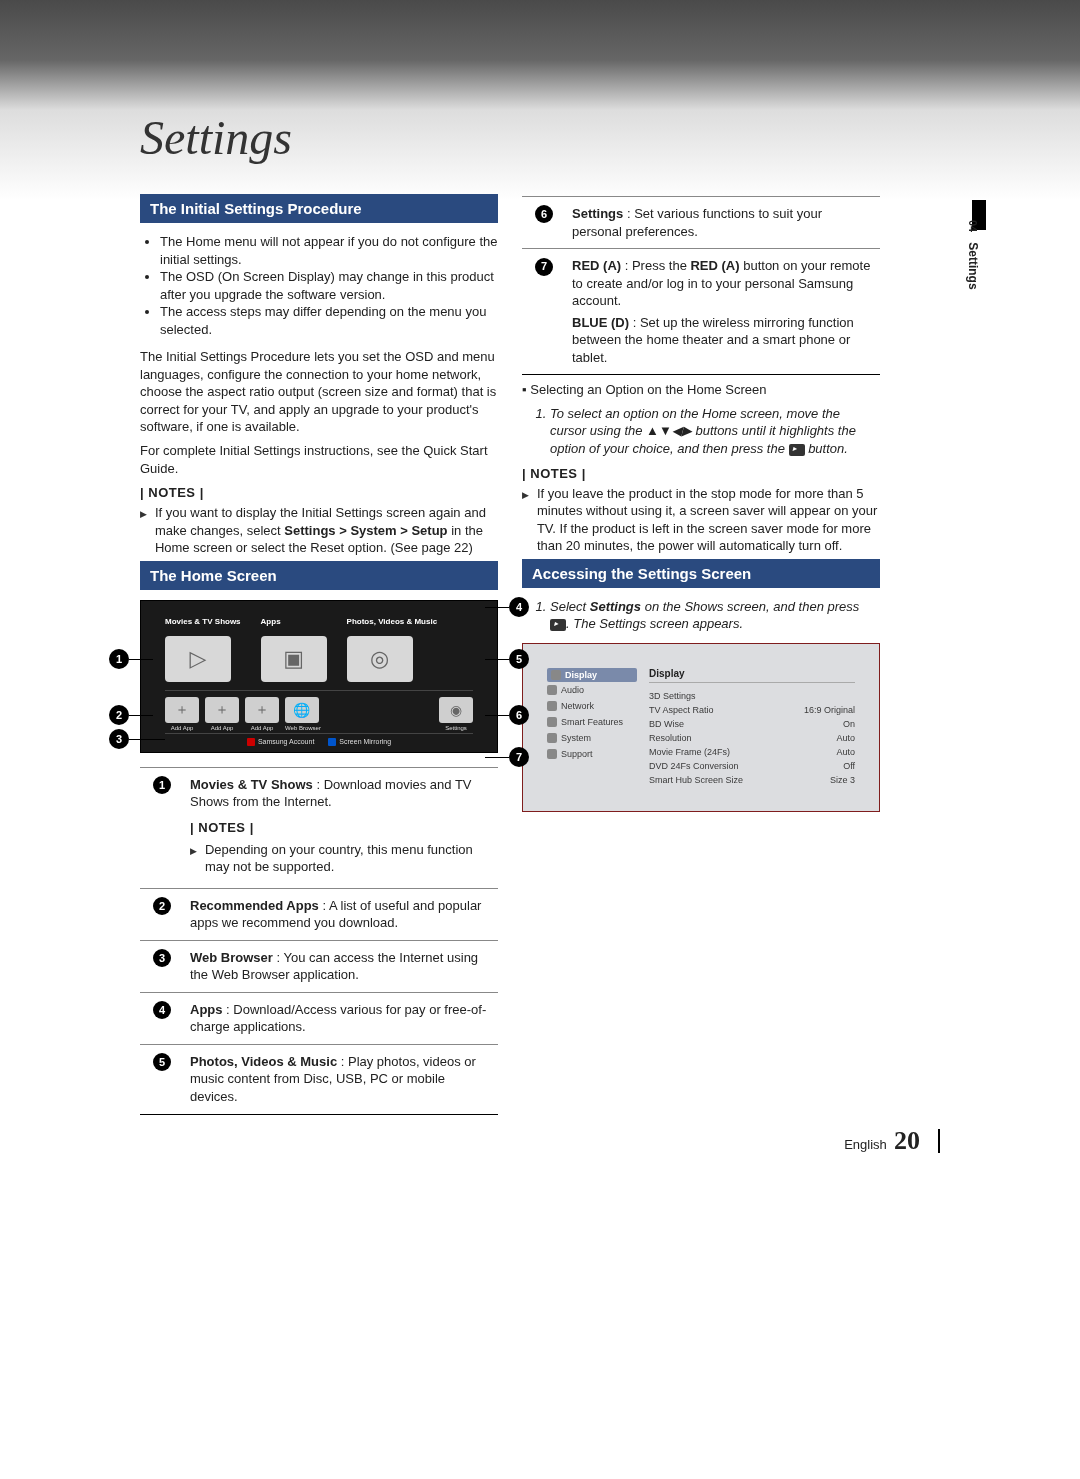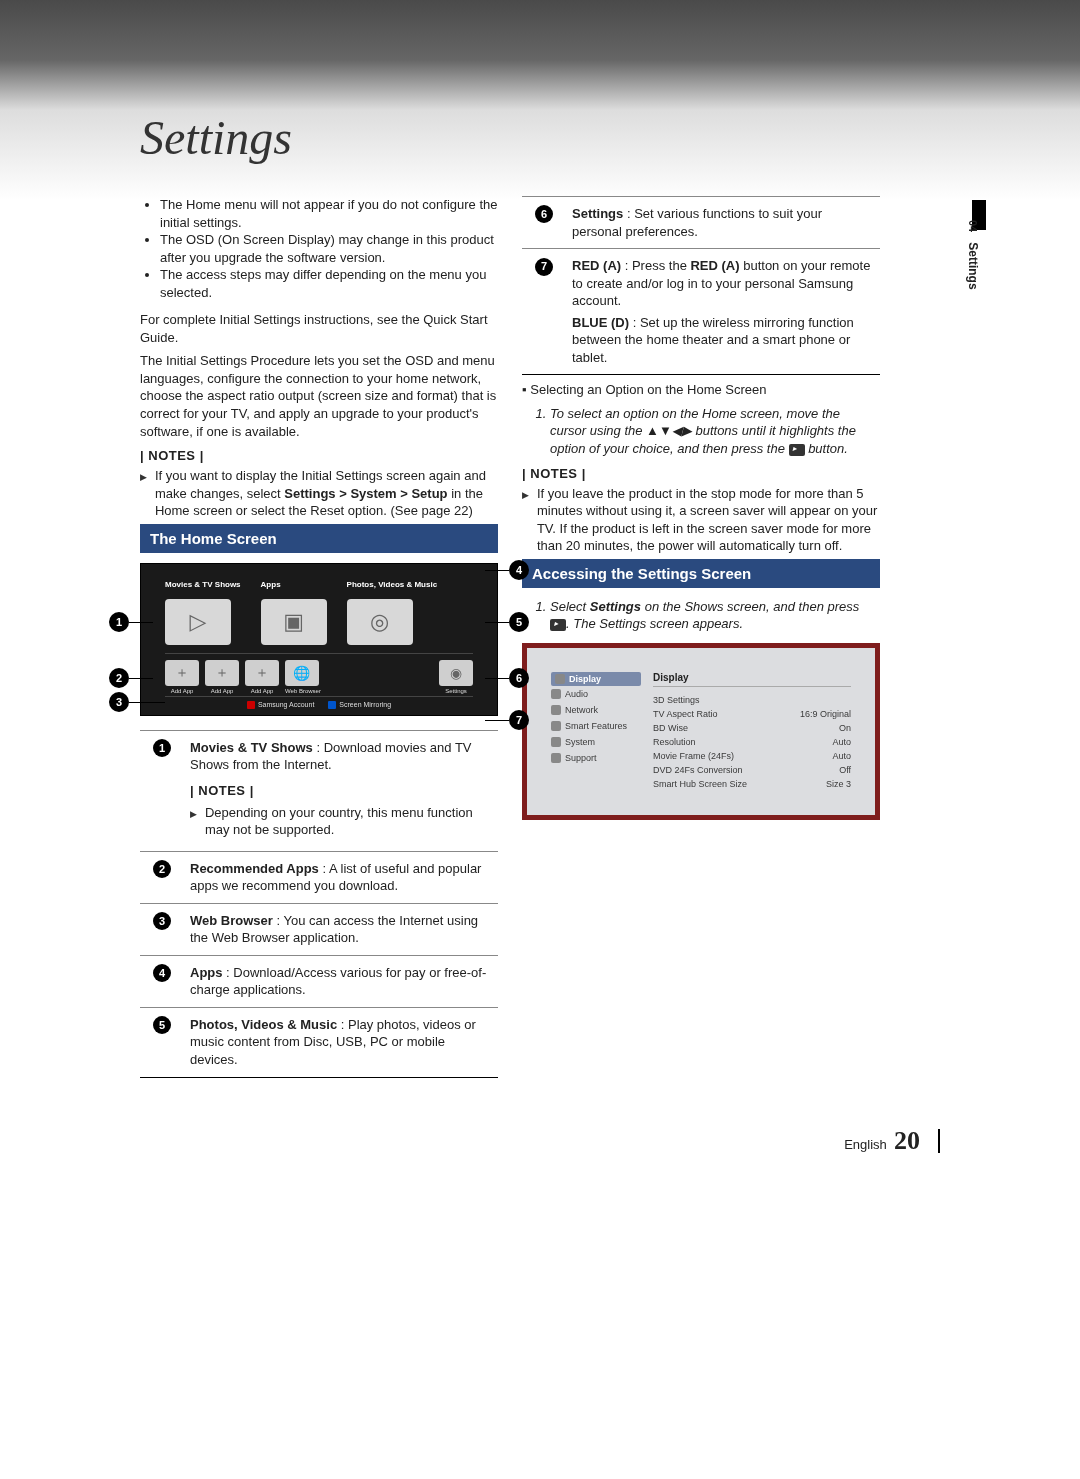--- a/index.html
+++ b/index.html
@@ -207,21 +207,21 @@
   border-radius:2px;
   vertical-align:middle;
   position:relative;
 }
 .inline-icon::after {
   content:"▸"; color:#fff; font-size:8px; position:absolute; left:4px; top:0;
 }
 
 
 .settings-fig {
-  border:5px solid #7f1d1d;
+  border:1px solid #7f1d1d;
   background:#dcdde0;
   margin: 10px 0 14px;
   padding: 24px;
   font-size: 9px;
 }
 .settings-inner { display:flex; gap:12px; }
 .settings-side { width: 90px; }
 .side-item { padding:3px 0; color:#3a3a3a; display:flex; gap:4px; align-items:center; }
 .side-item.active { background:#7a8aaa; color:#fff; padding:2px 4px; border-radius:2px; font-weight:bold; }
 .side-icon { width:10px;height:10px; background:#888; border-radius:2px; }
@@ -278,27 +278,28 @@
 
   <div class="side-thumb"></div>
   <div class="side-tab">
     <span class="num">04</span>&nbsp;&nbsp;
     <span>Settings</span>
   </div>
 
   <div class="content">
 
     <div class="col">
+      <div class="section-bar">The Initial Settings Procedure</div>
       <ul class="bullets">
         <li>The Home menu will not appear if you do not configure the initial settings.</li>
         <li>The OSD (On Screen Display) may change in this product after you upgrade the software version.</li>
         <li>The access steps may differ depending on the menu you selected.</li>
       </ul>
+      <div class="para">The Initial Settings Procedure lets you set the OSD and menu languages, configure the connection to your home network, choose the aspect ratio output (screen size and format) that is correct for your TV, and apply an upgrade to your product's software, if one is available.</div>
       <div class="para">For complete Initial Settings instructions, see the Quick Start Guide.</div>
-      <div class="para">The Initial Settings Procedure lets you set the OSD and menu languages, configure the connection to your home network, choose the aspect ratio output (screen size and format) that is correct for your TV, and apply an upgrade to your product's software, if one is available.</div>
       <div class="notes-label">| NOTES |</div>
       <div class="note-item">
         <span class="note-arrow"></span>
         <span>
           <span>If you want to display the Initial Settings screen again and make changes, select </span><span class="bold">Settings &gt; System &gt; Setup</span><span> in the Home screen or select the Reset option. (See page 22)</span>
         </span>
       </div>
 
       <div class="section-bar">The Home Screen</div>
 

